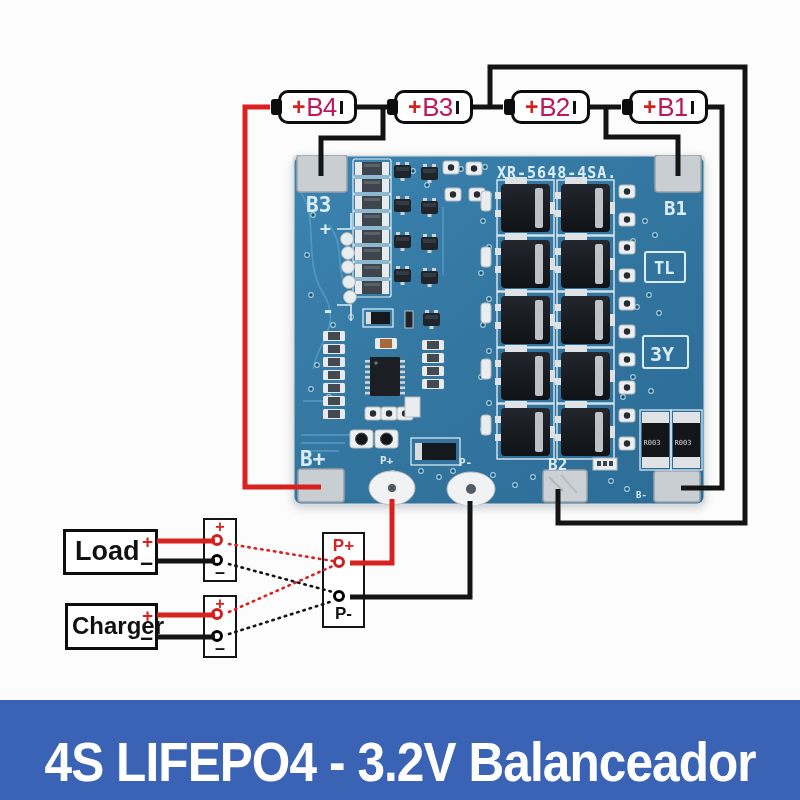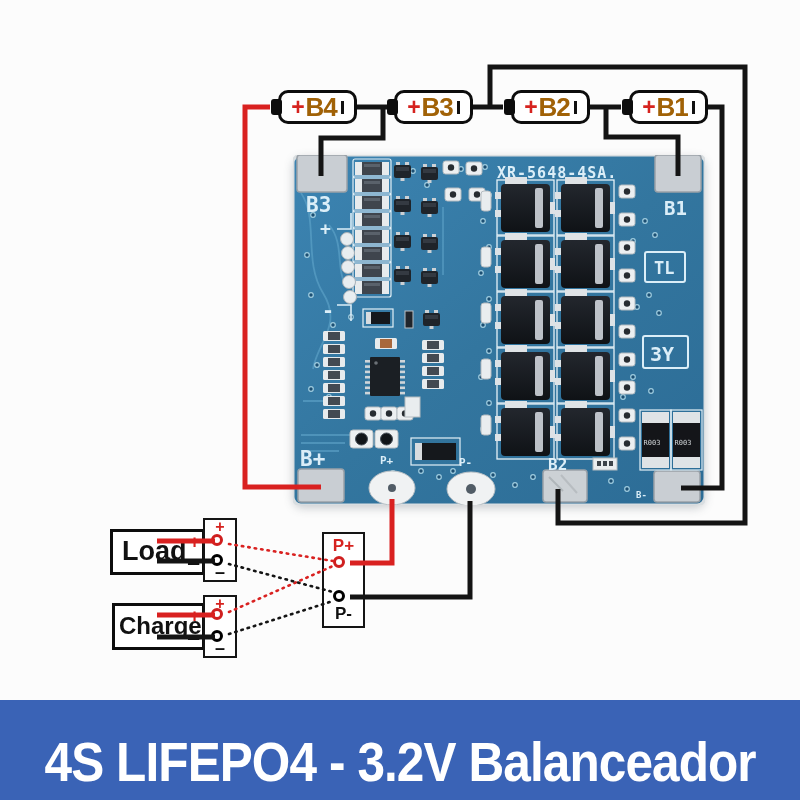--- a/index.html
+++ b/index.html
@@ -13,24 +13,24 @@
   .silk{fill:#dbeef8;font-family:"DejaVu Sans Mono",monospace;font-weight:bold;}
   .silkline{stroke:#dbeef8;stroke-width:1.6;fill:none;}
   .trace{stroke:#65a9cd;stroke-width:1.8;fill:none;opacity:.55;}
   .via{fill:#1c4f73;stroke:#9fccdf;stroke-width:1.2;}
   
   .battery{position:absolute;top:90px;width:79px;height:34px;background:#fff;z-index:20;
            border:3.5px solid #0d0d0d;border-radius:10px;display:flex;align-items:center;
            justify-content:center;}
   .bnub{position:absolute;left:-10px;top:6px;width:11px;height:16px;background:#0d0d0d;border-radius:3px;}
   .bplus{color:#d6231f;font-weight:bold;font-size:23px;line-height:1;margin-right:1px;}
-  .bname{color:#a16207;font-weight:bold;font-size:26px;line-height:1;letter-spacing:-1px;}
+  .bname{color:#be185d;font-weight:normal;font-size:26px;line-height:1;letter-spacing:-1px;}
   .bbar{width:3px;height:13px;background:#111;margin-left:4px;}
   
-  .endbox{position:absolute;background:#fff;border:3px solid #0d0d0d;z-index:20;margin-left:47px;}
+  .endbox{position:absolute;background:#fff;border:3px solid #0d0d0d;z-index:20;}
   .boxlabel{display:block;margin-left:9px;font-weight:bold;color:#111;}
   .endbox .plus{position:absolute;right:2px;top:0px;color:#d6231f;font-size:19px;font-weight:bold;line-height:1;}
   .endbox .minus{position:absolute;right:2px;bottom:-2px;color:#111;font-size:23px;font-weight:900;line-height:1;}
   
   .tblock,.pblock{position:absolute;background:#fff;border:2.5px solid #151515;z-index:20;}
   .tblock{width:34px;left:203px;}
   .ring{position:absolute;left:50%;margin-left:-9px;width:12px;height:12px;border-radius:50%;
         border:3px solid #000;background:#fff;}
   .ring.red{border-color:#cf1f1f;}
   .tplus{position:absolute;top:-1px;left:0;right:0;text-align:center;color:#d6231f;

